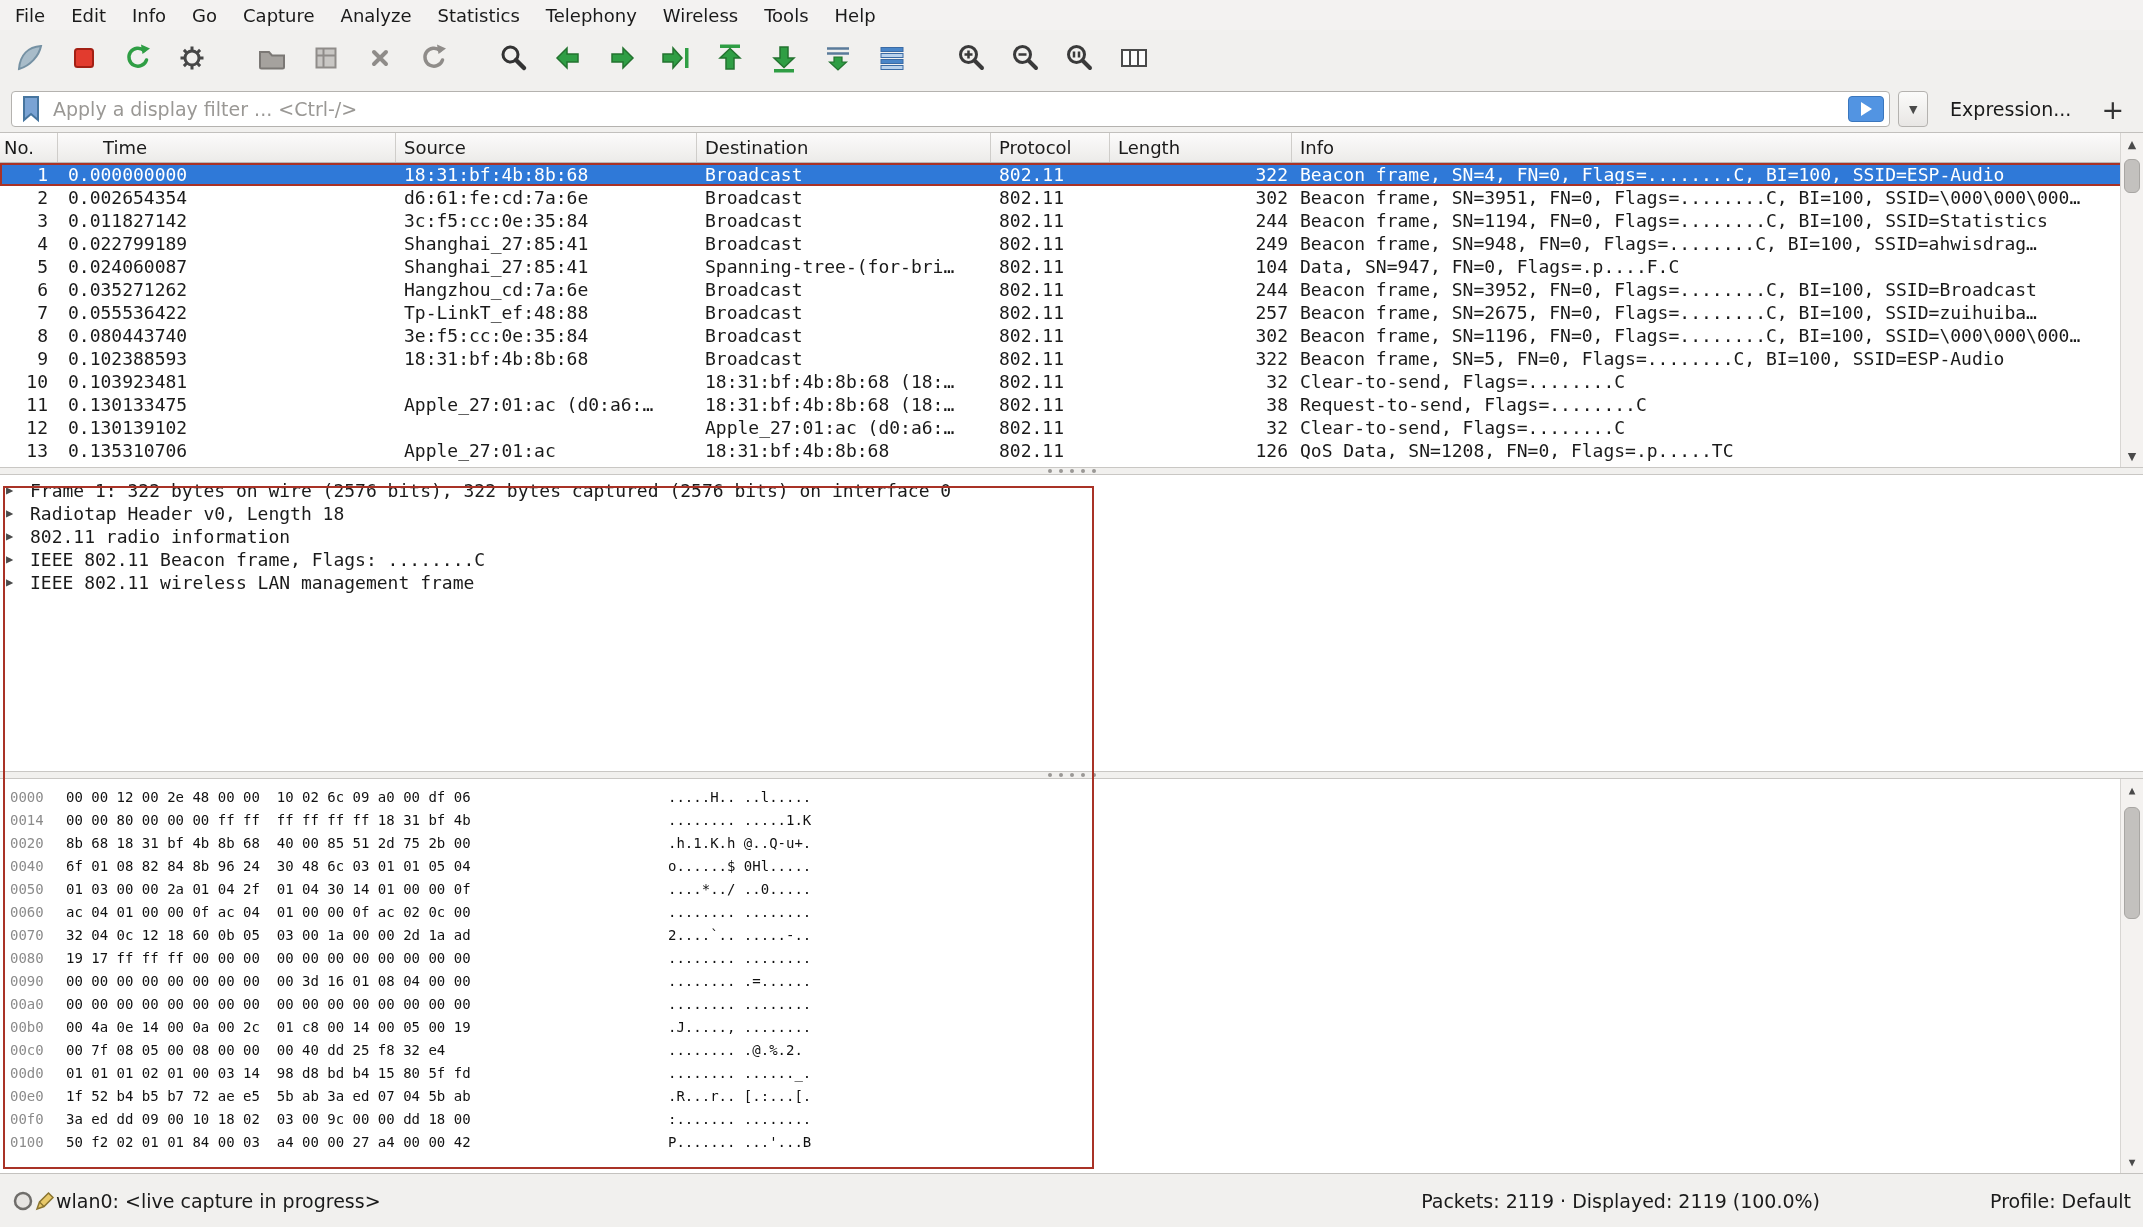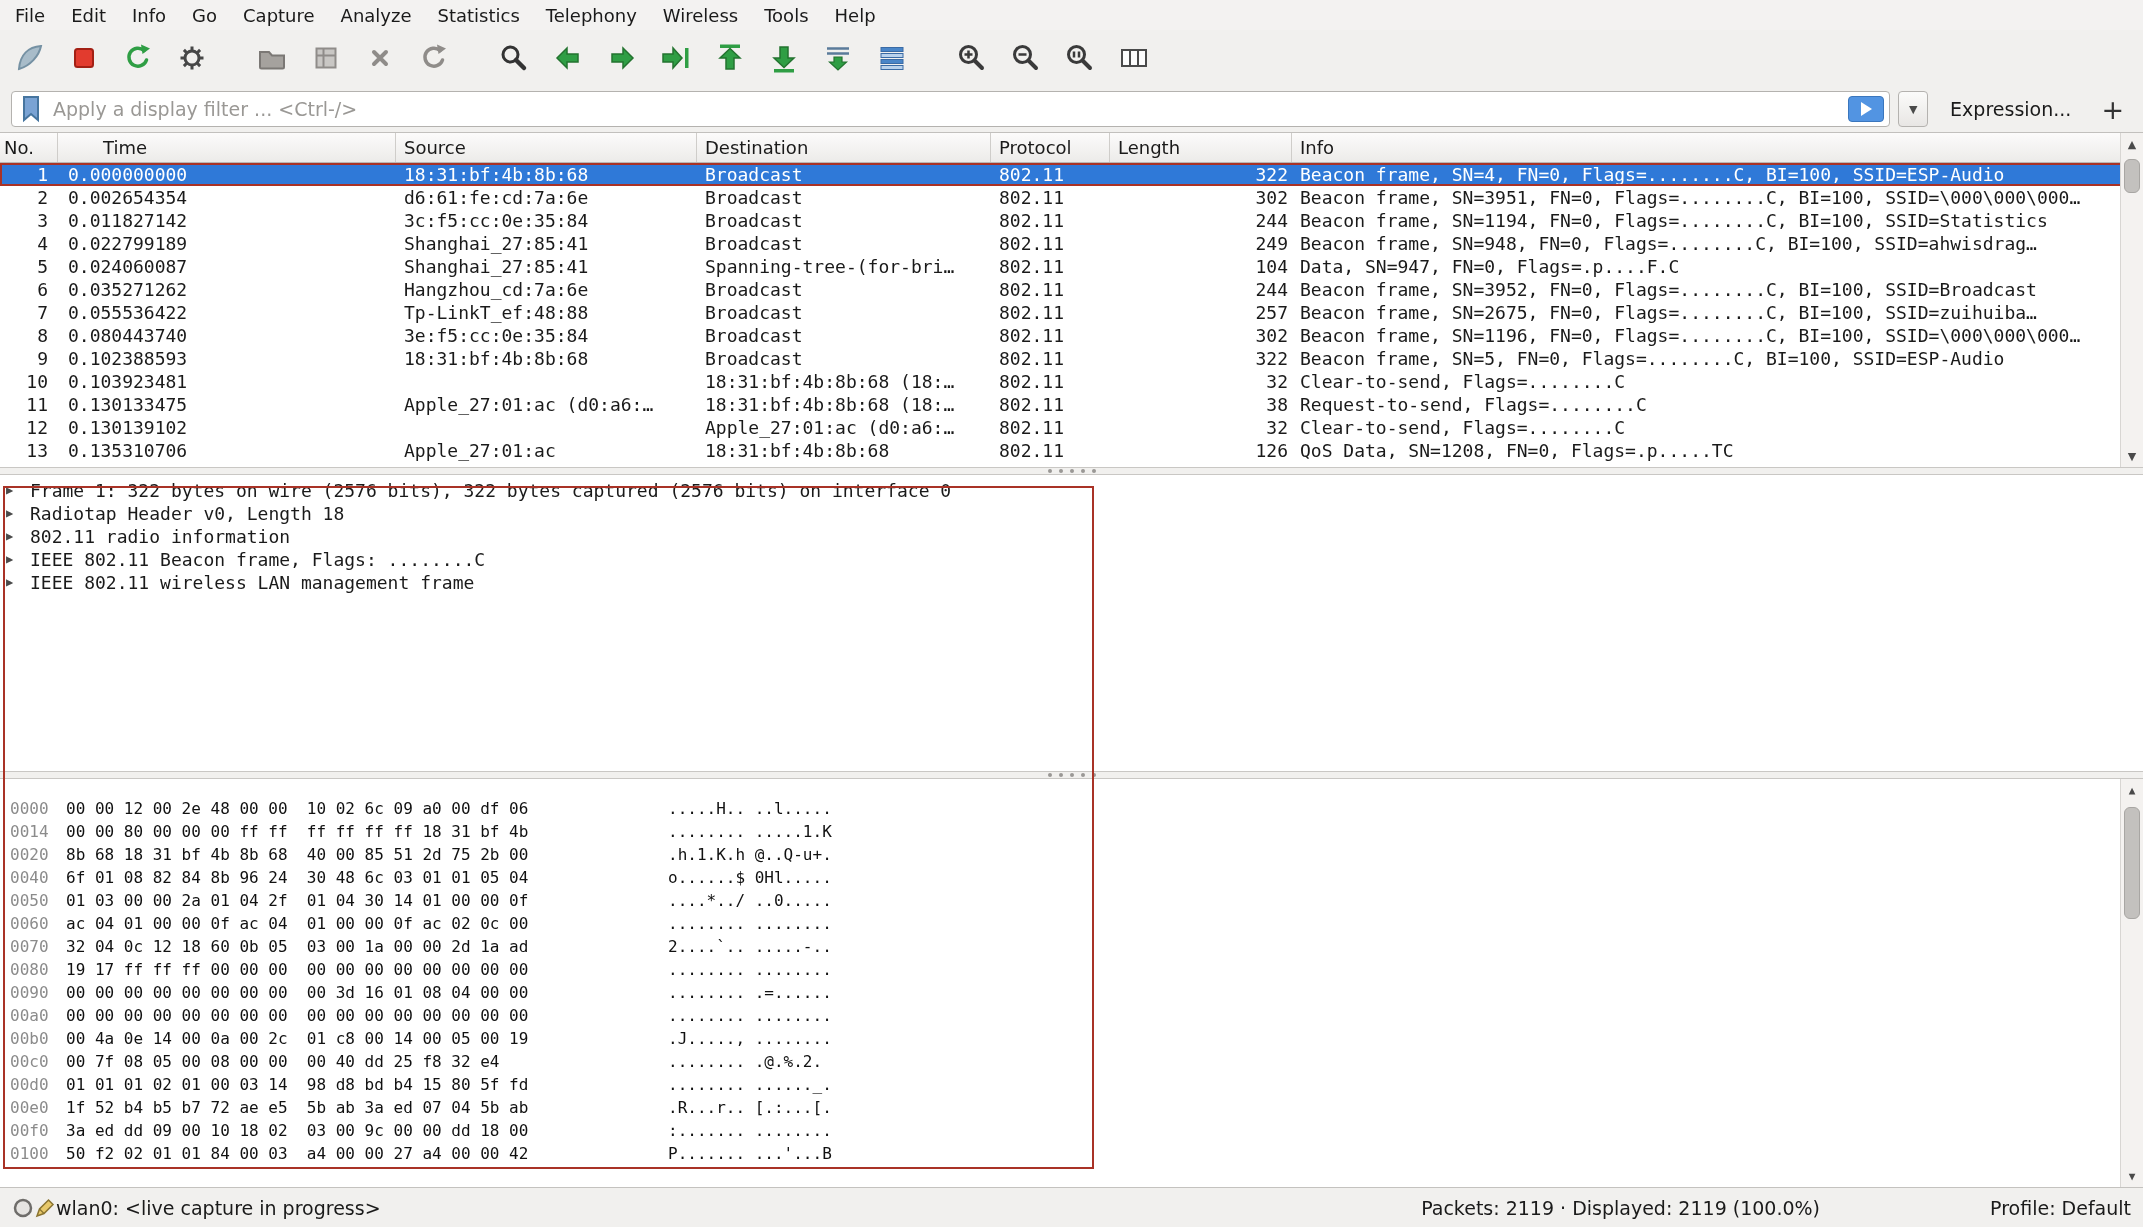--- a/index.html
+++ b/index.html
@@ -58,39 +58,39 @@
   .dot { width:4px; height:4px; border-radius:50%; background:#9a9895; }
 
   
   .details { height:296px; background:#fff; font-family:"DejaVu Sans Mono", monospace; font-size:18px;
              padding-top:4px; position:relative; flex:0 0 auto; }
   .d-line { height:23px; line-height:23px; display:flex; align-items:center; padding-left:6px; white-space:pre; }
   .d-arrow { width:24px; flex:0 0 auto; color:#4a4a4a; font-size:12px; }
   .d-arrow::before { content:"▶"; }
 
   
-  .hexpane { flex:1 1 auto; background:#fff; font-family:"DejaVu Sans Mono", monospace; font-size:16px;
-             padding-top:18px; position:relative; }
+  .hexpane { flex:1 1 auto; background:#fff; font-family:"DejaVu Sans Mono", monospace; font-size:14px;
+             padding-top:7px; position:relative; }
   .hx-row { height:23px; line-height:23px; display:flex; white-space:pre; }
   .hx-off { width:66px; padding-left:10px; color:#8b8b8b; flex:0 0 auto; }
   .hx-bytes { width:602px; flex:0 0 auto; color:#111; }
   .hx-ascii { color:#111; }
 
   
   .vscroll { position:absolute; top:0; right:0; bottom:0; width:23px; background:#f4f2f0; border-left:1px solid #d8d6d3; z-index:5; }
   .vs-up, .vs-dn { position:absolute; left:0; right:0; height:22px; display:flex; align-items:center; justify-content:center;
                    color:#4a4a4a; font-size:11px; }
   .vs-up { top:0; }  .vs-up::before { content:"▲"; }
   .vs-dn { bottom:0; } .vs-dn::before { content:"▼"; }
   .vs-thumb { position:absolute; left:3px; right:3px; border-radius:6px; background:#c3c1be; border:1px solid #a8a6a3; }
   .thumb-list { top:26px; height:34px; }
   .thumb-hex  { top:28px; height:112px; }
 
   
-  .statusbar { height:40px; border-top:1px solid #c4c2bf; display:flex; align-items:center; padding:0 12px; 
+  .statusbar { height:54px; border-top:1px solid #c4c2bf; display:flex; align-items:center; padding:0 12px; 
                font-size:19px; flex:0 0 auto; background:#f1f0ee; }
   .sb-spacer { flex:1 1 auto; }
   .sb-gap { width:170px; flex:0 0 auto; }
 
   
   .annotation-rect { position:absolute; left:3px; top:486px; width:1091px; height:683px;
                      border:2px solid #a93226; pointer-events:none; z-index:50; }
 </style>
 </head>
 <body>

